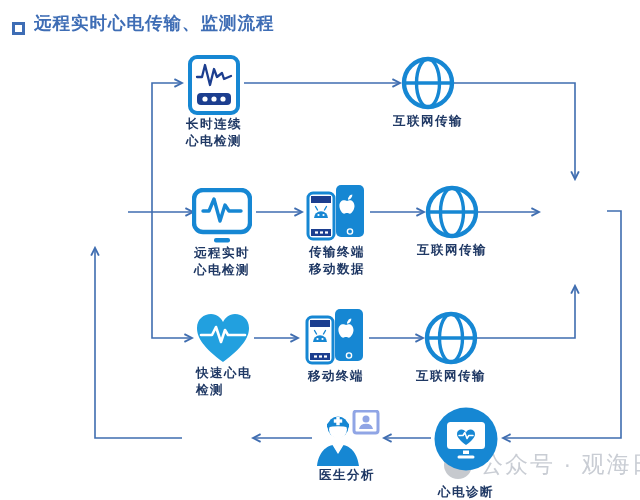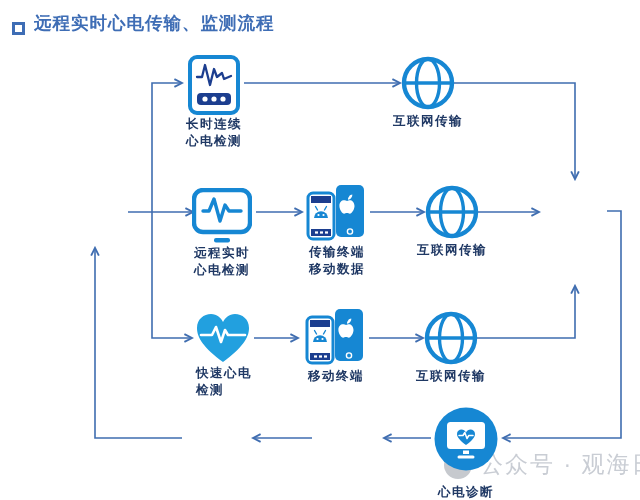--- a/index.html
+++ b/index.html
@@ -177,20 +177,37 @@
       <circle class="sp" cx="29" cy="29" r="24" stroke-width="4.4"></circle>
       <ellipse class="sp" cx="29" cy="29" rx="11.5" ry="24" stroke-width="3.4"></ellipse>
       <line class="sp" x1="5" y1="29" x2="53" y2="29" stroke-width="3.4"></line>
     </svg>
     <div class="lbl">
       <span>互联网传输</span>
     </div>
   </div>
 
 
+  <div class="node" style="left:314px;top:410px;width:66px">
+    <svg width="66" height="56" viewBox="0 0 66 56">
+      <rect class="spe" x="40" y="1" width="24" height="22" rx="2.5" stroke-width="3"></rect>
+      <circle class="fpe" cx="52" cy="9" r="3.5"></circle>
+      <path class="fpe" d="M45,19 Q46,13.8 52,13.8 Q58,13.8 59,19 Z"></path>
+      <circle class="fp" cx="24" cy="17" r="10.5"></circle>
+      <circle class="fw" cx="24" cy="19.5" r="9"></circle>
+      <path class="fp" d="M13,14 Q24,3.5 35,14 L35,17.5 Q24,15 13,17.5 Z"></path>
+      <rect class="fw" x="22.3" y="6.8" width="3.4" height="8.4"></rect>
+      <rect class="fw" x="19.8" y="9.3" width="8.4" height="3.4"></rect>
+      <path class="fp" d="M3,56 C5,41 13,36 19,35 L24,43 L29,35 C35,36 43,41 45,56 Z"></path>
+      <path class="fw" d="M18.5,35 L29.5,35 L24,44 Z"></path>
+    </svg>
+    <div class="lbl">
+      <span>医生分析</span>
+    </div>
+  </div>
 
   <div class="node" style="left:433px;top:406px;width:66px">
     <svg width="66" height="66" viewBox="0 0 66 66">
       <circle class="fp" cx="33" cy="33" r="31.5"></circle>
       <rect class="fw" x="14" y="16" width="38" height="27" rx="3.5"></rect>
       <path class="fp" d="M33,39 C27,34.6 24,31.3 24,28 C24,25.2 26.2,23.6 28.5,23.6 C30.3,23.6 32.2,24.9 33,26.5 C33.8,24.9 35.7,23.6 37.5,23.6 C39.8,23.6 42,25.2 42,28 C42,31.3 39,34.6 33,39 Z"></path>
       <polyline class="swh" points="26,29.5 30,29.5 31.8,26.5 34,32.5 35.8,29.5 40,29.5" stroke-width="1.5" stroke-linecap="round" stroke-linejoin="round"></polyline>
       <rect class="fw" x="30" y="44.5" width="6" height="3.5"></rect>
       <rect class="fw" x="24.5" y="49.5" width="17" height="3" rx="1.5"></rect>
     </svg>

